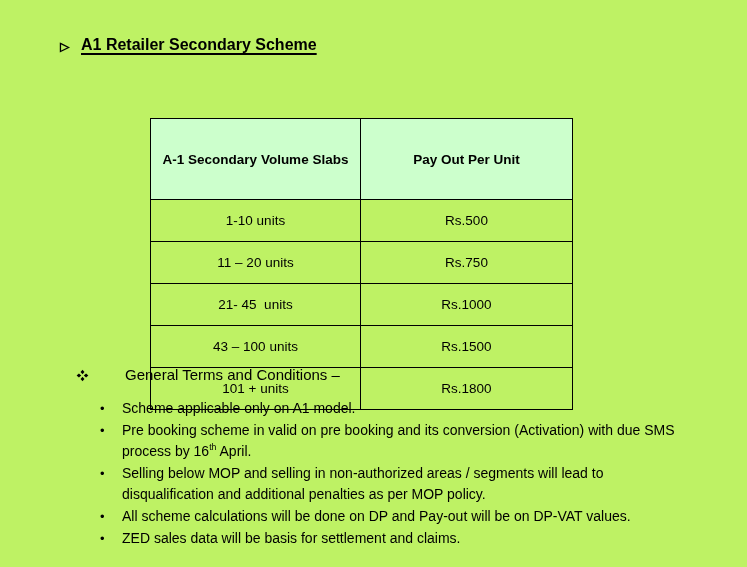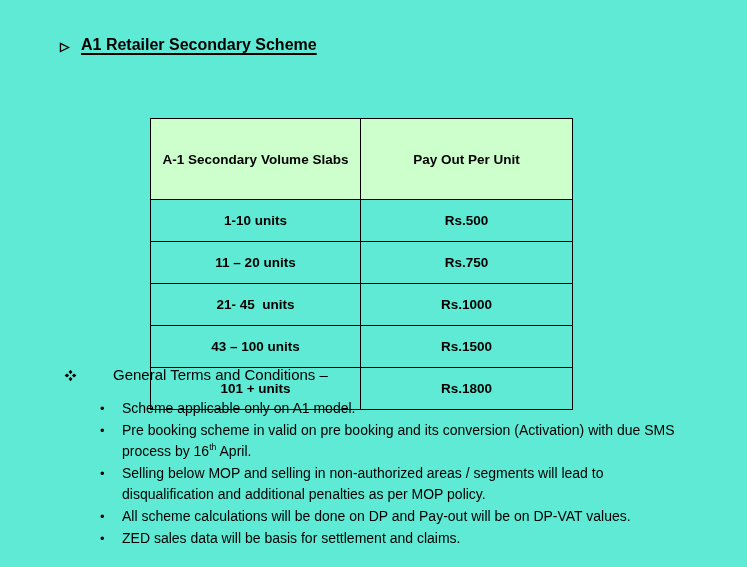--- a/index.html
+++ b/index.html
@@ -1,20 +1,20 @@
 <!DOCTYPE html>
 <html><head>
 <meta charset="utf-8">
 <style>
   html, body { margin: 0; padding: 0; background: #ffffff; }
   .page {
     position: relative;
     width: 747px;
     height: 567px;
-    background: #5eead4;
+    background: #bef264;
     font-family: "Liberation Sans", sans-serif;
     color: #000000;
     overflow: hidden;
   }
 
   
   .header-row {
     position: absolute;
     top: 36px;
     left: 58px;
@@ -58,29 +58,29 @@
     text-align: center;
     vertical-align: middle;
     font-size: 13.5px;
     white-space: pre;
     padding: 8px;
   }
   .scheme-table th {
     height: 64px;
     font-weight: bold;
   }
-  .scheme-table td { height: 25px; font-weight: bold; }
+  .scheme-table td { height: 25px; }
   .col-slab  { width: 210px; }
   .col-pay   { width: 212px; }
 
   
   .terms-header {
     position: absolute;
     top: 366px;
-    left: 64px;
+    left: 76px;
     display: flex;
     align-items: flex-start;
     justify-content: flex-end;
   }
   .diamond-icon { margin-top: 2px; flex: 0 0 auto; }
   .terms-heading {
     margin-left: 36px;
     font-size: 15px;
     white-space: pre;
   }

